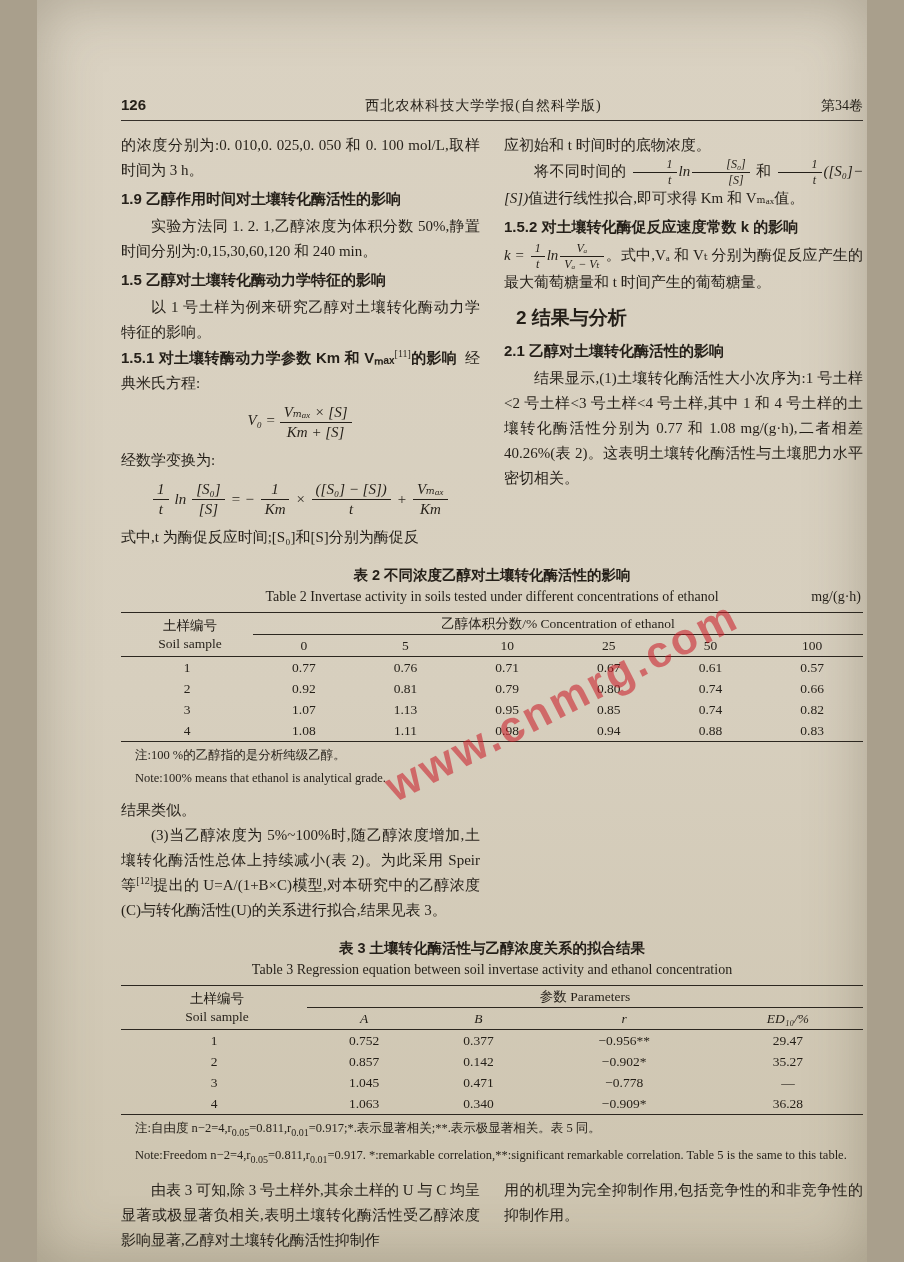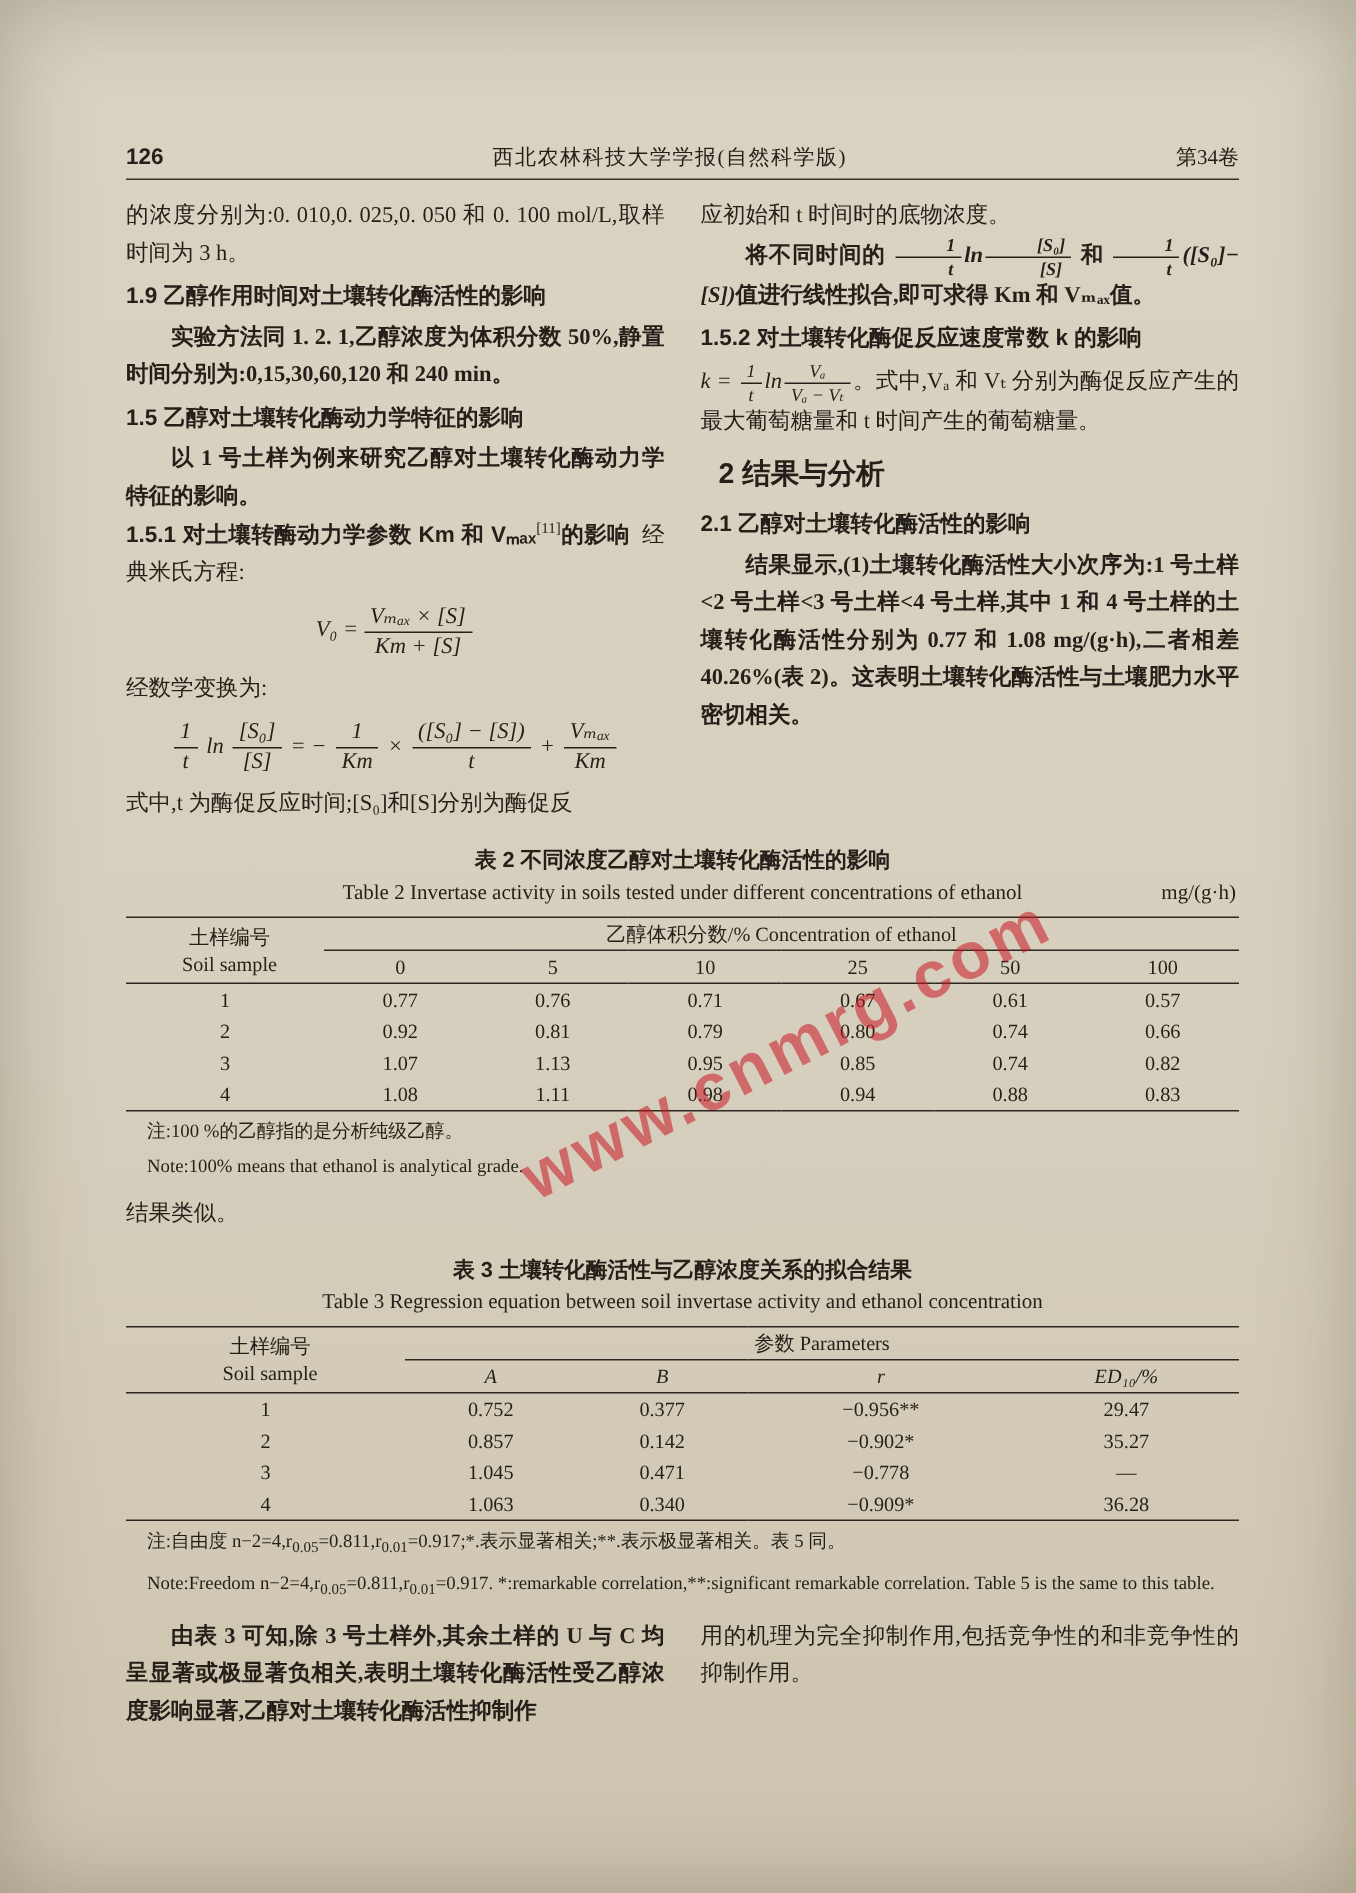--- a/index.html
+++ b/index.html
@@ -1,32 +1,32 @@
 <!DOCTYPE html>
 <html><head>
 <meta charset="utf-8">
 <style>
   * { box-sizing: border-box; }
   html,body { margin:0; padding:0; }
   body { background:#a99f8c; font-family:"Liberation Serif","DejaVu Serif",serif; }
   .page {
-    position:relative; width:904px; height:1262px; margin:0 auto;
+    position:relative; width:830px; height:1262px; margin:0 auto;
     background:linear-gradient(180deg,#dad2c2 0%,#d7cfbe 55%,#cdc4af 100%);
     box-shadow:inset 0 0 60px rgba(90,80,60,.35);
     color:#241f18; overflow:hidden;
   }
   .content { position:absolute; left:84px; top:96px; width:742px; }
   .pagehead { display:flex; justify-content:space-between; align-items:baseline;
     border-bottom:1.2px solid #35302a; padding-bottom:5px; font-size:14px; }
   .pagehead .pnum { font-weight:bold; font-family:"Liberation Sans",sans-serif; font-size:15px; }
   .pagehead .jt { letter-spacing:1px; }
   .cols { display:flex; gap:24px; margin-top:12px; }
   .col { width:359px; }
   .para { margin:0; line-height:25px; font-size:15px; text-align:justify; }
-  .indent { text-indent:2em;font-weight:bold; }
+  .indent { text-indent:2em; }
   .bold { font-weight:bold; font-family:"Liberation Sans",sans-serif; }
   .hsec { font-weight:bold; font-family:"Liberation Sans",sans-serif; font-size:15px; line-height:27px; margin:2px 0; }
   .hbig { font-weight:bold; font-family:"Liberation Sans",sans-serif; font-size:19px; line-height:30px; margin:8px 0 4px 12px; }
   .ref { font-size:10px; vertical-align:super; line-height:0; }
   sub { font-size:10px; }
   
   .formula { text-align:center; margin:8px 0; font-style:italic; font-size:15px; line-height:1.1; }
   .flhs { margin-right:2px; }
   .fop { margin:0 4px; vertical-align:middle; display:inline-block; }
   .frac { display:inline-flex; flex-direction:column; vertical-align:middle; text-align:center; margin:0 2px; }
@@ -199,20 +199,21 @@
           </tbody>
       </table>
       <p class="note">注:100 %的乙醇指的是分析纯级乙醇。</p>
       <p class="note">Note:100% means that ethanol is analytical grade.</p>
       <div class="wmark">www.cnmrg.com</div>
     </div>
 
     <div class="cols secgap">
       <div class="col">
         <p class="para">结果类似。</p>
+        <p class="para indent"><span>(3)当乙醇浓度为 5%~100%时,随乙醇浓度增加,土壤转化酶活性总体上持续减小(表 2)。为此采用 Speir 等</span><sup class="ref">[12]</sup><span>提出的 U=A/(1+B×C)模型,对本研究中的乙醇浓度(C)与转化酶活性(U)的关系进行拟合,结果见表 3。</span></p>
       </div>
     </div>
 
     <div class="tblock">
       <div class="tcap-cn">表 3  土壤转化酶活性与乙醇浓度关系的拟合结果</div>
       <div class="tcap-en">
         <span>Table 3   Regression equation between soil invertase activity and ethanol concentration</span>
       </div>
       <table>
         <colgroup>

